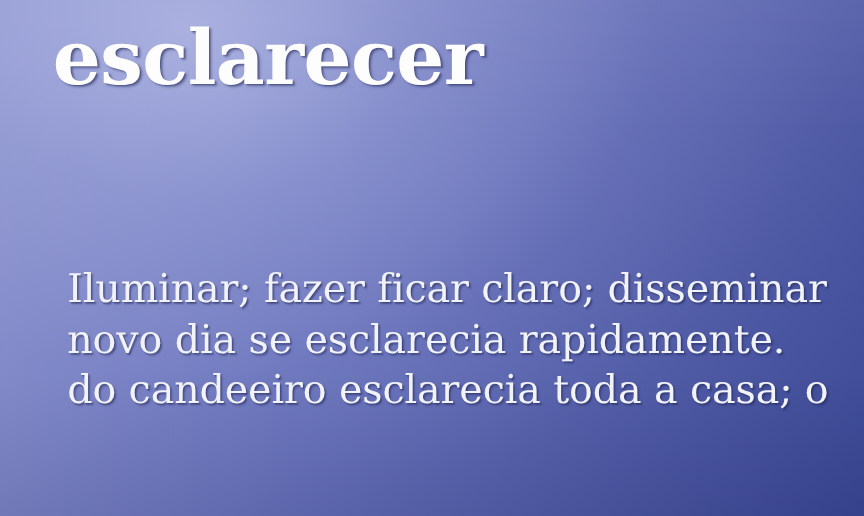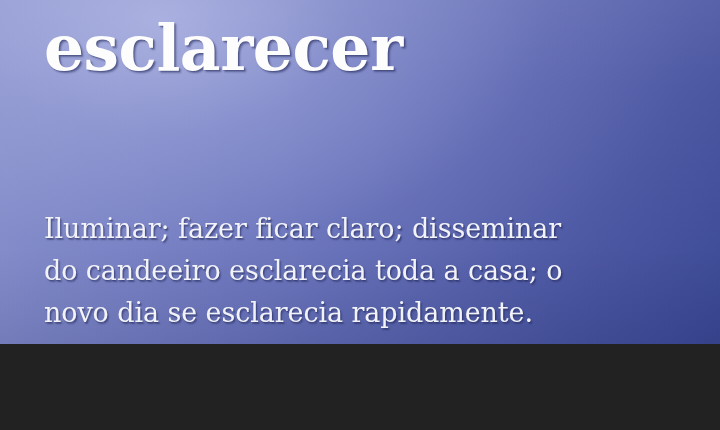--- a/index.html
+++ b/index.html
@@ -4,21 +4,21 @@
 <title>esclarecer</title>
 <style>
   html, body {
     margin: 0;
     padding: 0;
     background: #222;
   }
   #slide {
     position: relative;
     width: 720px;
-    height: 344px;
+    height: 430px;
     overflow: hidden;
     font-family: "DejaVu Serif", serif;
     
     background-color: #6a76be;
     background-image:
       radial-gradient(120% 150% at 22% 6%, rgba(169,176,224,0.95) 0%, rgba(150,158,214,0.55) 22%, rgba(120,129,196,0.18) 45%, rgba(120,129,196,0) 62%),
       linear-gradient(128deg, #9199d2 0%, #868ecb 14%, #7881c4 32%, #6a74bb 50%, #5b66b0 66%, #4c58a4 82%, #3c4a97 100%);
     -webkit-font-smoothing: antialiased;
   }
 
@@ -47,24 +47,24 @@
       2px 2px 2px rgba(32,38,86,0.48),
       1px 1px 0 rgba(60,68,120,0.30);
     white-space: nowrap;
   }
 
   #definition {
     position: absolute;
     left: 44px;
     top: 208px;
     width: 640px;
-    margin: 0;
+    margin: 12px;
     font-family: "DejaVu Serif", serif;
     font-weight: 400;
-    font-size: 27px;
+    font-size: 33px;
     line-height: 42px;
     letter-spacing: -0.1px;
     color: #f2f3f8;
     text-shadow:
       1.5px 1.5px 1.5px rgba(30,36,84,0.50),
       0.5px 0.5px 0 rgba(55,62,112,0.28);
   }
   #definition .line {
     display: block;
     white-space: nowrap;
@@ -74,17 +74,17 @@
 <body>
 
 <div id="slide">
 
   <div id="vignette"></div>
 
   <h1 id="title">esclarecer</h1>
 
   <div id="definition">
     <span class="line">Iluminar; fazer ficar claro; disseminar</span>
+    <span class="line">novo dia se esclarecia rapidamente.</span>
     <span class="line">do candeeiro esclarecia toda a casa; o</span>
-    <span class="line">novo dia se esclarecia rapidamente.</span>
   </div>
 
 </div>
 
 </body></html>

